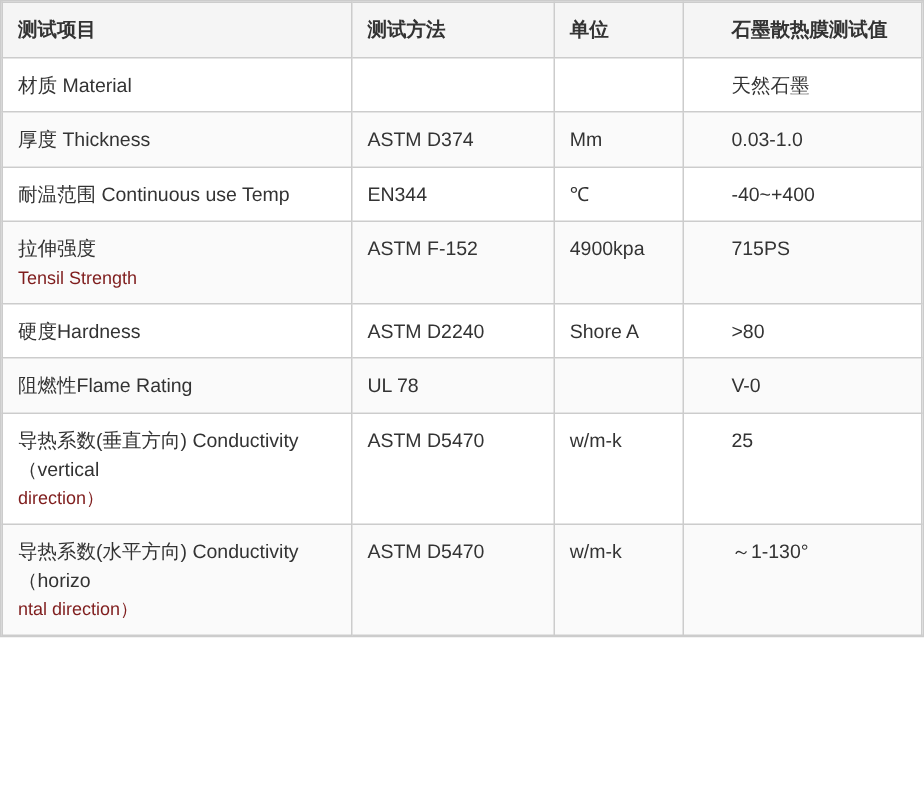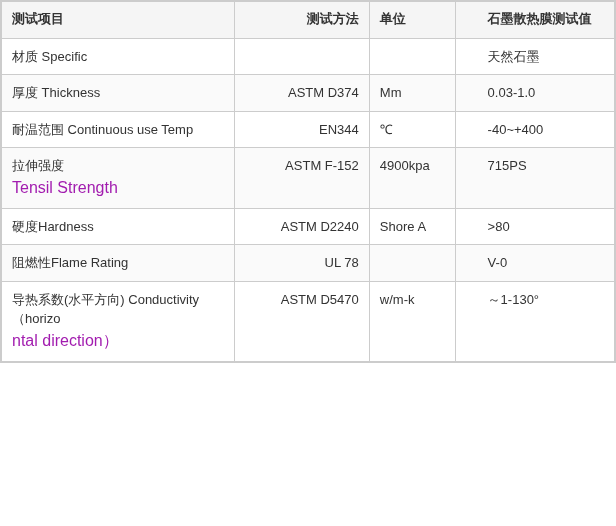--- a/index.html
+++ b/index.html
@@ -24,52 +24,51 @@
       vertical-align: top;
       line-height: 1.5;
     }
     thead tr {
       background: #f5f5f5;
     }
     thead th {
       font-weight: bold;
       font-size: 13px;
       text-align: left;
-      font-family: Liberation Mono, monospace;
     }
     tbody tr {
       background: #fff;
     }
     tbody tr:nth-child(even) {
       background: #fafafa;
     }
     .col-item { width: 38%; }
-    .col-method { width: 22%; text-align: right; }
+    .col-method { width: 22%; }
     .col-unit { width: 14%; }
     .col-value { width: 26%; padding-left: 32px; }
     .zh { display: block; }
-    .en { display: block; font-size: 16px; color: #a21caf; }
+    .en { display: block; font-size: 12px; color: #7f1d1d; }
   </style>
 </head>
 <body>
 
 <div class="table-container">
   <table>
     <thead>
       <tr>
         <th class="col-item">测试项目</th>
         <th class="col-method">测试方法</th>
         <th class="col-unit">单位</th>
         <th class="col-value">石墨散热膜测试值</th>
       </tr>
     </thead>
     <tbody id="table-body">
         <tr>
           <td class="col-item">
-            <span class="zh">材质 Specific</span>
+            <span class="zh">材质 Material</span>
           </td>
           <td class="col-method"></td>
           <td class="col-unit"></td>
           <td class="col-value">天然石墨</td>
         </tr>
         <tr>
           <td class="col-item">
             <span class="zh">厚度 Thickness</span>
           </td>
           <td class="col-method">ASTM D374</td>
@@ -104,20 +103,29 @@
         <tr>
           <td class="col-item">
             <span class="zh">阻燃性Flame Rating</span>
           </td>
           <td class="col-method">UL 78</td>
           <td class="col-unit"></td>
           <td class="col-value">V-0</td>
         </tr>
         <tr>
           <td class="col-item">
+            <span class="zh">导热系数(垂直方向) Conductivity（vertical</span>
+            <span class="en">direction）</span>
+          </td>
+          <td class="col-method">ASTM D5470</td>
+          <td class="col-unit">w/m-k</td>
+          <td class="col-value">25</td>
+        </tr>
+        <tr>
+          <td class="col-item">
             <span class="zh">导热系数(水平方向) Conductivity（horizo</span>
             <span class="en">ntal direction）</span>
           </td>
           <td class="col-method">ASTM D5470</td>
           <td class="col-unit">w/m-k</td>
           <td class="col-value">～1-130°</td>
         </tr>
       </tbody>
   </table>
 </div>

